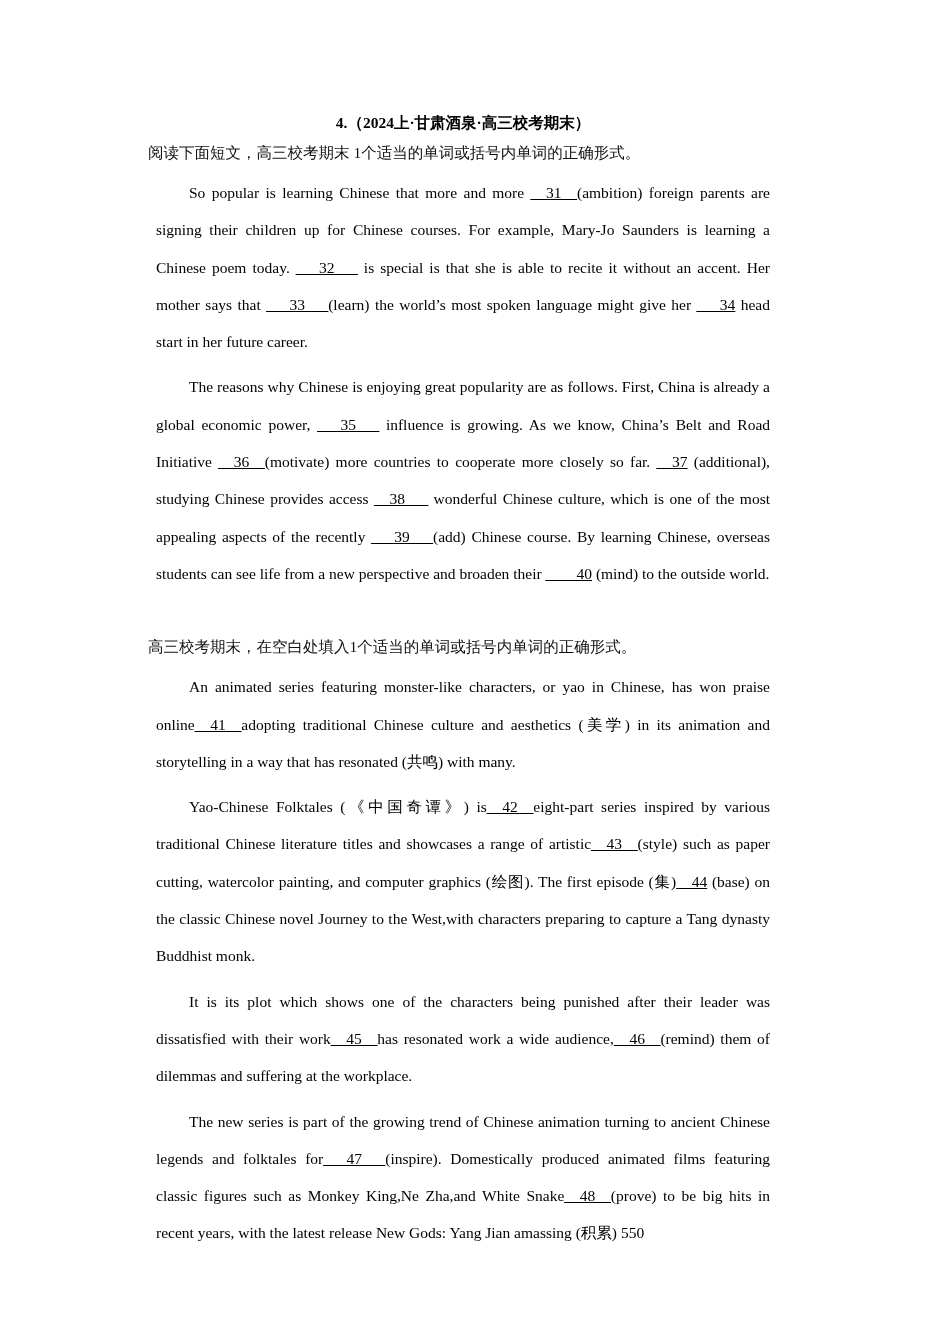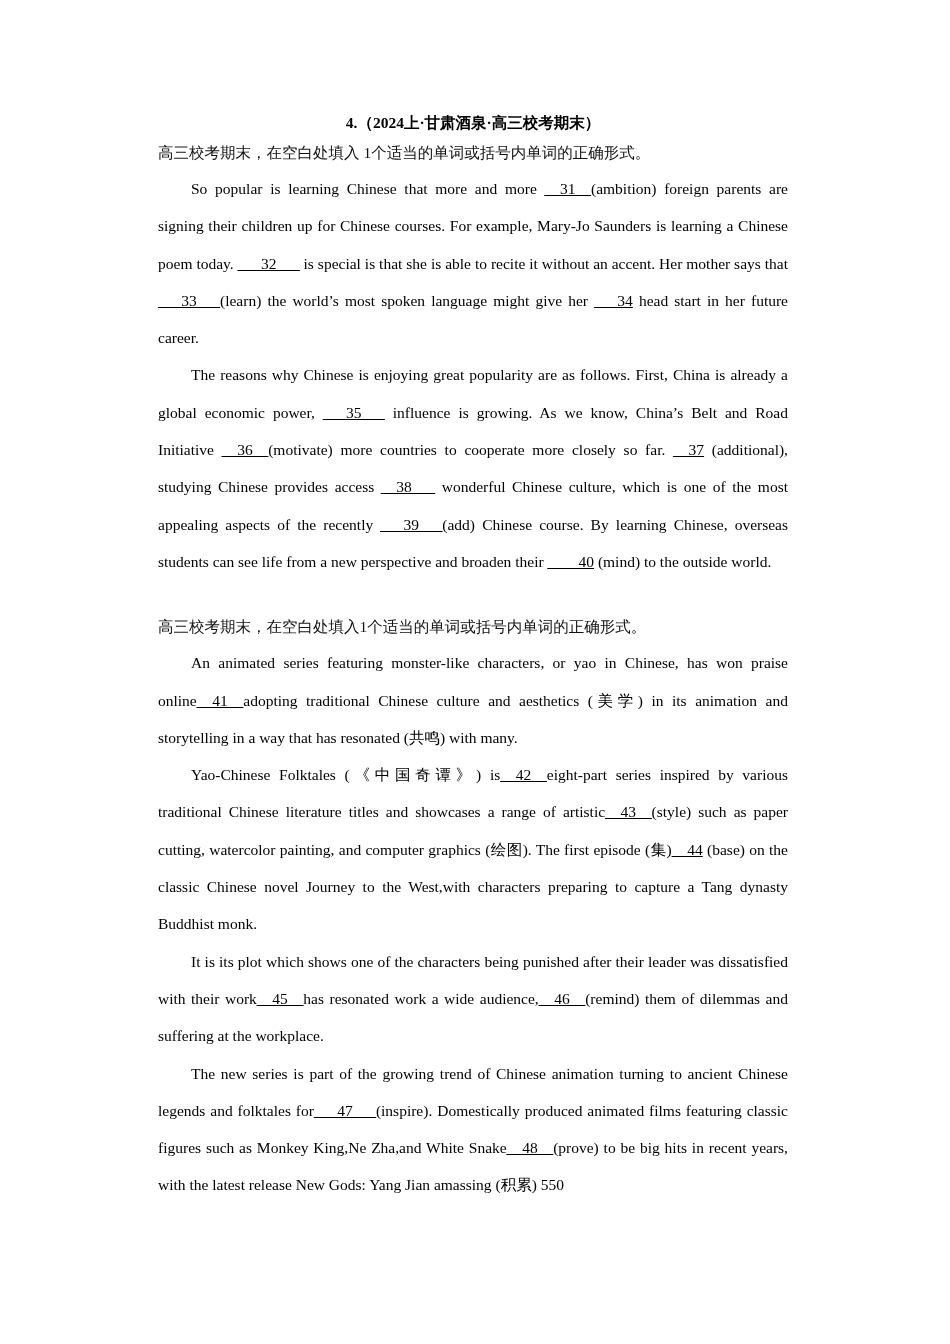--- a/index.html
+++ b/index.html
@@ -1,32 +1,32 @@
 <!DOCTYPE html>
 <html><head>
 <meta charset="utf-8">
 <style>
   html, body { margin: 0; padding: 0; background: #ffffff; }
   body { width: 950px; height: 1344px; position: relative; overflow: hidden;
          font-family: "Liberation Serif", "DejaVu Serif", serif; color: #000; }
-  .page { position: absolute; left: 158px; top: 110px; width: 630px; }
+  .page { position: absolute; left: 148px; top: 110px; width: 630px; }
   .q-title { text-align: center; font-weight: bold; font-size: 15.5px; line-height: 26px; margin: 0; }
   .instr { font-size: 15.5px; line-height: 26px; margin: 4px 0 4px 0; color: #111; }
-  .para { font-size: 15.5px; line-height: 37.3px; text-align: justify; text-indent: 33px; margin: 0; }
+  .para { font-size: 15.5px; line-height: 37.3px; text-align: justify; text-indent: 33px; margin: 8px; }
   .blank { text-decoration: underline; white-space: pre; }
   .gap { height: 30px; }
 </style>
 </head>
 <body>
 
 <div class="page">
   <div id="q-container">
       <section>
         <p class="q-title">4.（2024上·甘肃酒泉·高三校考期末）</p>
-        <p class="instr">高三校考期末，在空白处填入 1个适当的单词或括号内单词的正确形式。</p>
+        <p class="instr">阅读下面短文，高三校考期末 1个适当的单词或括号内单词的正确形式。</p>
         <p class="para"><span>So popular is learning Chinese that more and more </span><span class="blank">__31__</span><span>(ambition) foreign parents are signing their children up for Chinese courses. For example, Mary-Jo Saunders is learning a Chinese poem today. </span><span class="blank">___32___</span><span> is special is that she is able to recite it without an accent. Her mother says that </span><span class="blank">___33___</span><span>(learn) the world’s most spoken language might give her </span><span class="blank">___34</span><span> head start in her future career.</span></p>
         <p class="para"><span>The reasons why Chinese is enjoying great popularity are as follows. First, China is already a global economic power, </span><span class="blank">___35___</span><span> influence is growing. As we know, China’s Belt and Road Initiative </span><span class="blank">__36__</span><span>(motivate) more countries to cooperate more closely so far. </span><span class="blank">__37</span><span> (additional), studying Chinese provides access </span><span class="blank">__38___</span><span> wonderful Chinese culture, which is one of the most appealing aspects of the recently </span><span class="blank">___39___</span><span>(add) Chinese course. By learning Chinese, overseas students can see life from a new perspective and broaden their </span><span class="blank">____40</span><span> (mind) to the outside world.</span></p>
       </section>
       <div class="gap"></div>
       <section>
         <p class="instr">高三校考期末，在空白处填入1个适当的单词或括号内单词的正确形式。</p>
         <p class="para"><span>An animated series featuring monster-like characters, or yao in Chinese, has won praise online</span><span class="blank">__41__</span><span>adopting traditional Chinese culture and aesthetics (美学) in its animation and storytelling in a way that has resonated (共鸣) with many.</span></p>
         <p class="para"><span>Yao-Chinese Folktales (《中国奇谭》) is</span><span class="blank">__42__</span><span>eight-part series inspired by various traditional Chinese literature titles and showcases a range of artistic</span><span class="blank">__43__</span><span>(style) such as paper cutting, watercolor painting, and computer graphics (绘图). The first episode (集)</span><span class="blank">__44</span><span> (base) on the classic Chinese novel Journey to the West,with characters preparing to capture a Tang dynasty Buddhist monk.</span></p>
         <p class="para"><span>It is its plot which shows one of the characters being punished after their leader was dissatisfied with their work</span><span class="blank">__45__</span><span>has resonated work a wide audience,</span><span class="blank">__46__</span><span>(remind) them of dilemmas and suffering at the workplace.</span></p>
         <p class="para"><span>The new series is part of the growing trend of Chinese animation turning to ancient Chinese legends and folktales for</span><span class="blank">___47___</span><span>(inspire). Domestically produced animated films featuring classic figures such as Monkey King,Ne Zha,and White Snake</span><span class="blank">__48__</span><span>(prove) to be big hits in recent years, with the latest release New Gods: Yang Jian amassing (积累) 550</span></p>

